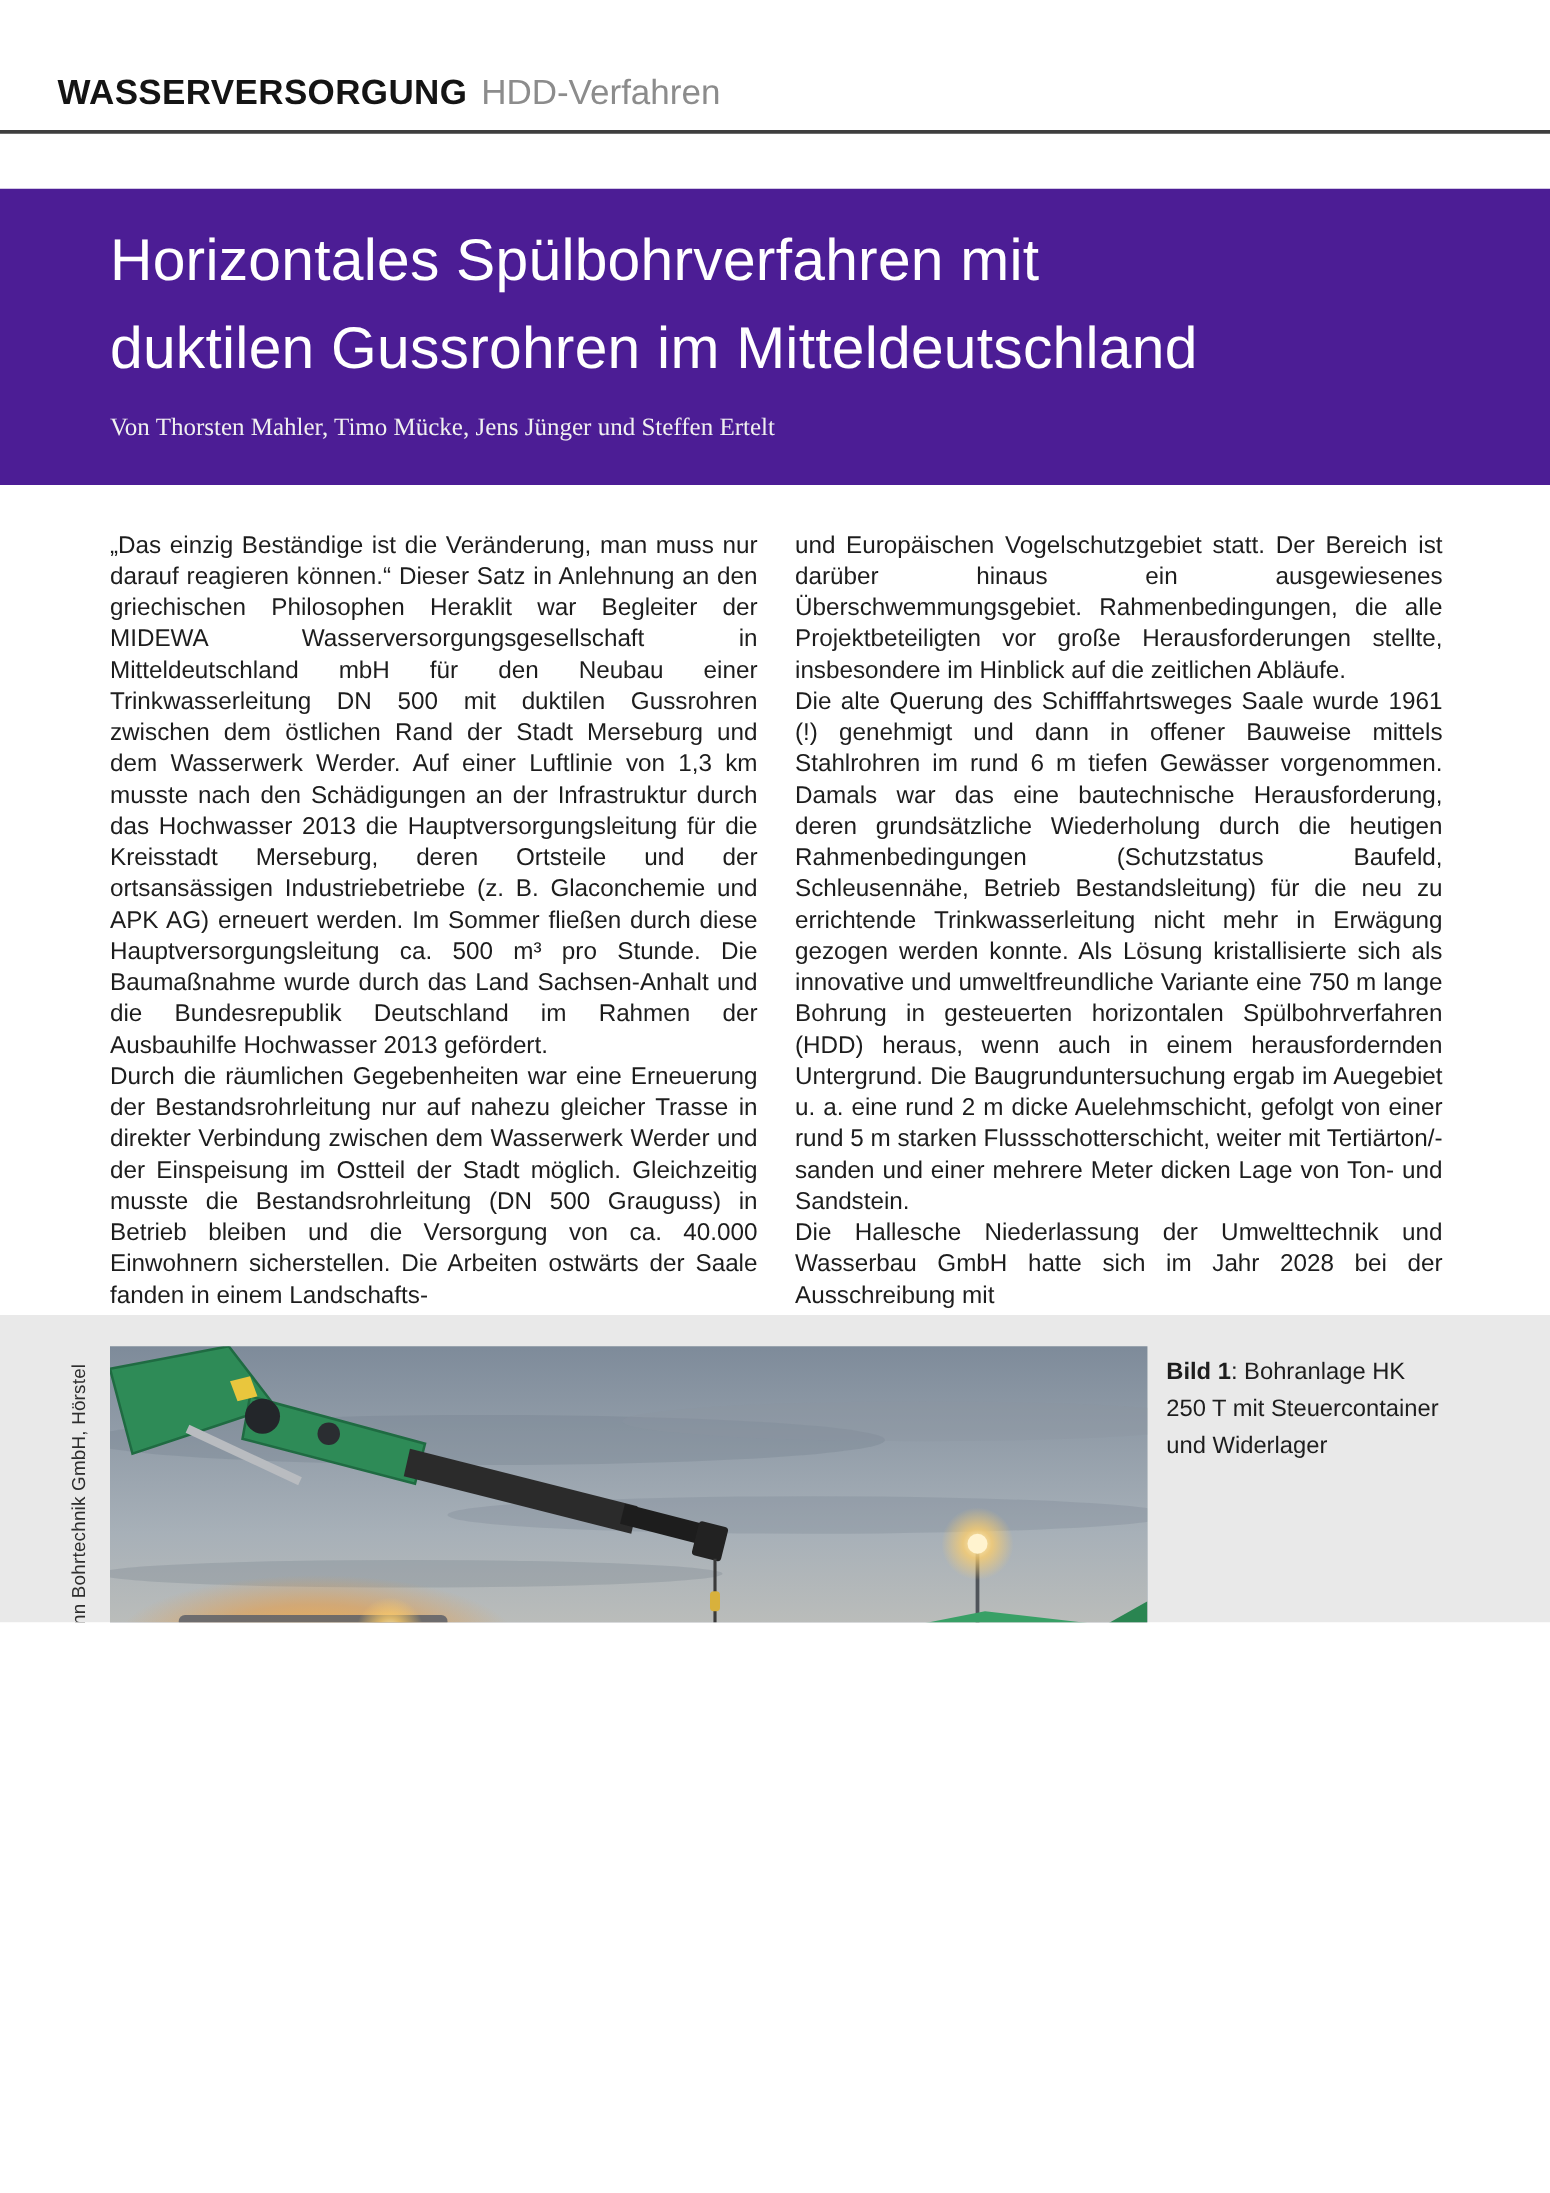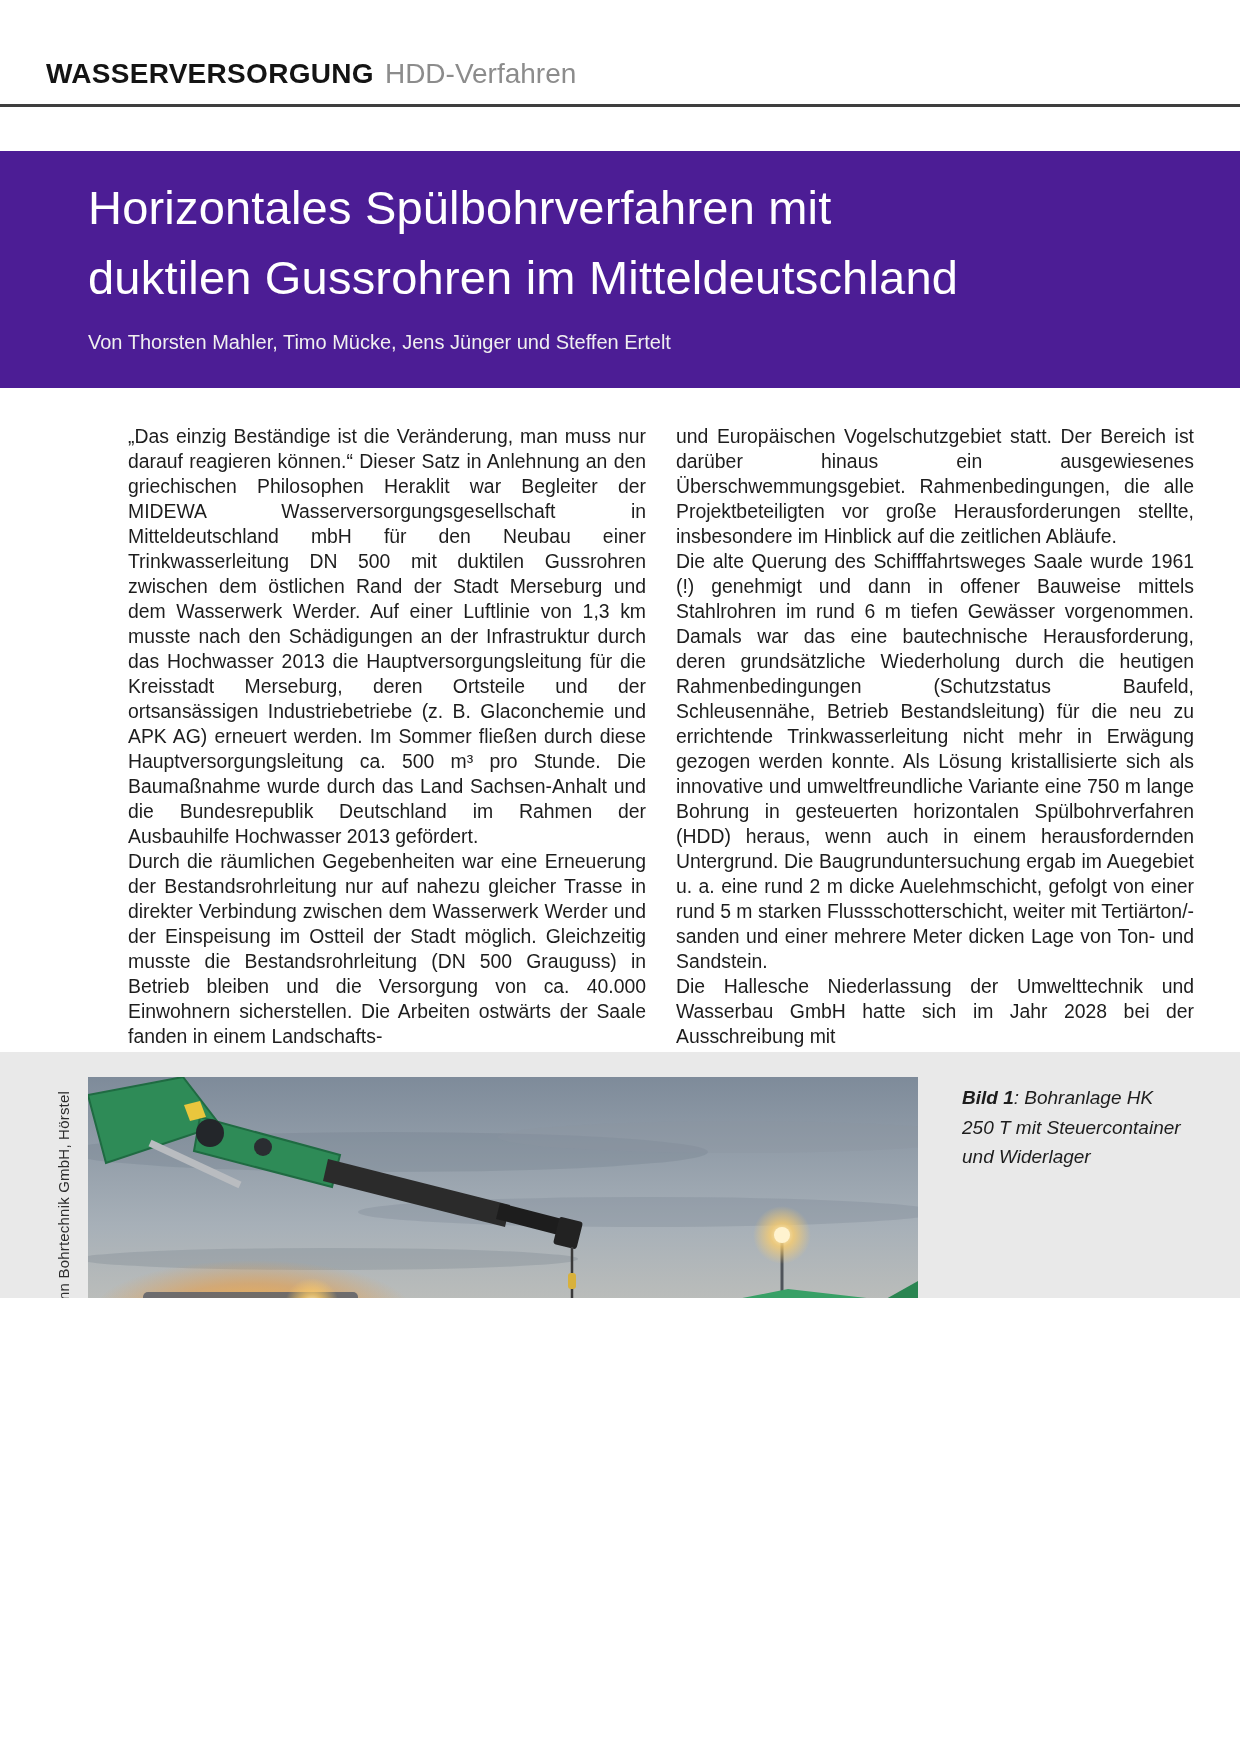--- a/index.html
+++ b/index.html
@@ -9,36 +9,36 @@
   }
   
   .kicker{position:absolute;left:46px;top:58px;font-size:28px;font-weight:bold;
           letter-spacing:.3px;color:#141414;white-space:nowrap;}
   .kicker .topic{font-weight:400;color:#8c8c8c;margin-left:11px;letter-spacing:0;}
   .kicker-rule{position:absolute;left:0;top:104px;width:1240px;height:3px;background:#3e3e3e;}
   
   .title-band{position:absolute;left:0;top:151px;width:1240px;height:237px;background:#4c1d95;}
   .title{position:absolute;left:88px;top:22px;color:#ffffff;font-size:47px;line-height:70px;
          font-weight:400;letter-spacing:.2px;white-space:nowrap;}
-  .byline{position:absolute;left:88px;top:180px;color:#f0f0f0;font-size:20px;}
+  .byline{position:absolute;left:88px;top:180px;color:#f0f0f0;font-size:20px;font-family:Liberation Serif, serif;}
   
   .column{position:absolute;top:424px;width:518px;font-size:19.4px;line-height:25px;
-          text-align:justify;color:#1d1d1d;margin-left:40px;}
+          text-align:justify;color:#1d1d1d;}
   .column p{margin:0;}
   .col-left{left:88px;}
   .col-right{left:636px;}
   
   .figure-panel{position:absolute;left:0;top:1052px;width:1240px;height:575px;background:#e9e9e9;}
   .photo{position:absolute;left:88px;top:25px;width:830px;height:526px;overflow:hidden;background:#9aa5ae;}
   .photo svg{display:block;width:830px;height:526px;}
   .credit{position:absolute;left:55px;top:25px;height:330px;
           writing-mode:vertical-rl;transform:rotate(180deg);
           font-size:15px;color:#2d2d2d;letter-spacing:.2px;white-space:nowrap;}
-  .caption{position:absolute;left:962px;top:31px;width:228px;font-size:19px;line-height:29.5px;
-           font-style:italic;color:#1d1d1d;}
+  .caption{position:absolute;left:933px;top:31px;width:228px;font-size:19px;line-height:29.5px;
+           color:#1d1d1d;}
   .caption .cap-label{font-weight:bold;}
   
   .footer-bar{position:absolute;left:52px;top:1702px;width:3px;height:52px;background:#5c5c5c;}
   .page-num{position:absolute;left:64px;top:1704px;font-size:22px;color:#7f1d1d;margin-top:40px;}
   .footer-right{position:absolute;right:83px;top:1700px;display:flex;align-items:flex-start;gap:11px;}
   .issue{font-size:19px;color:#7a7a7a;}
   .logo3r{font-size:27px;font-weight:bold;font-style:italic;color:#c41a28;letter-spacing:-1.5px;}
 </style>
 </head>
 <body>

